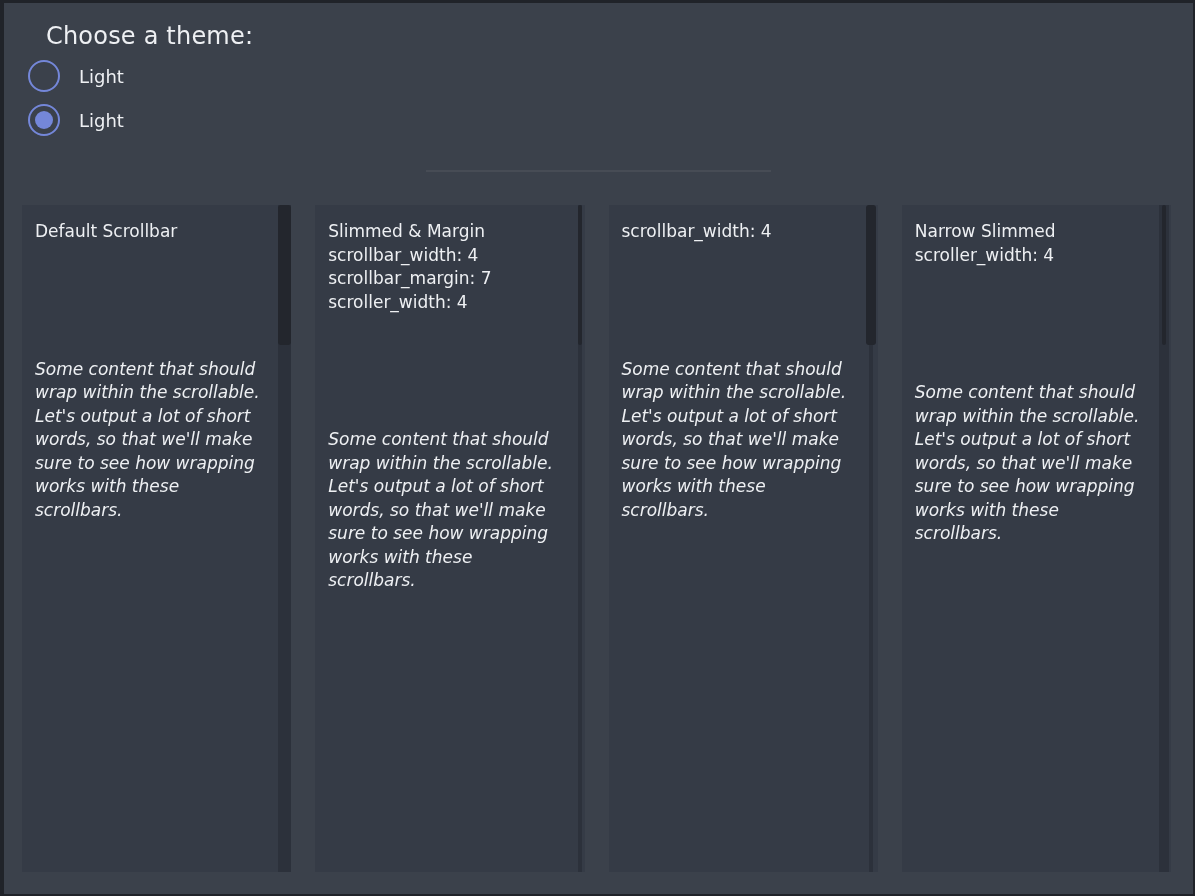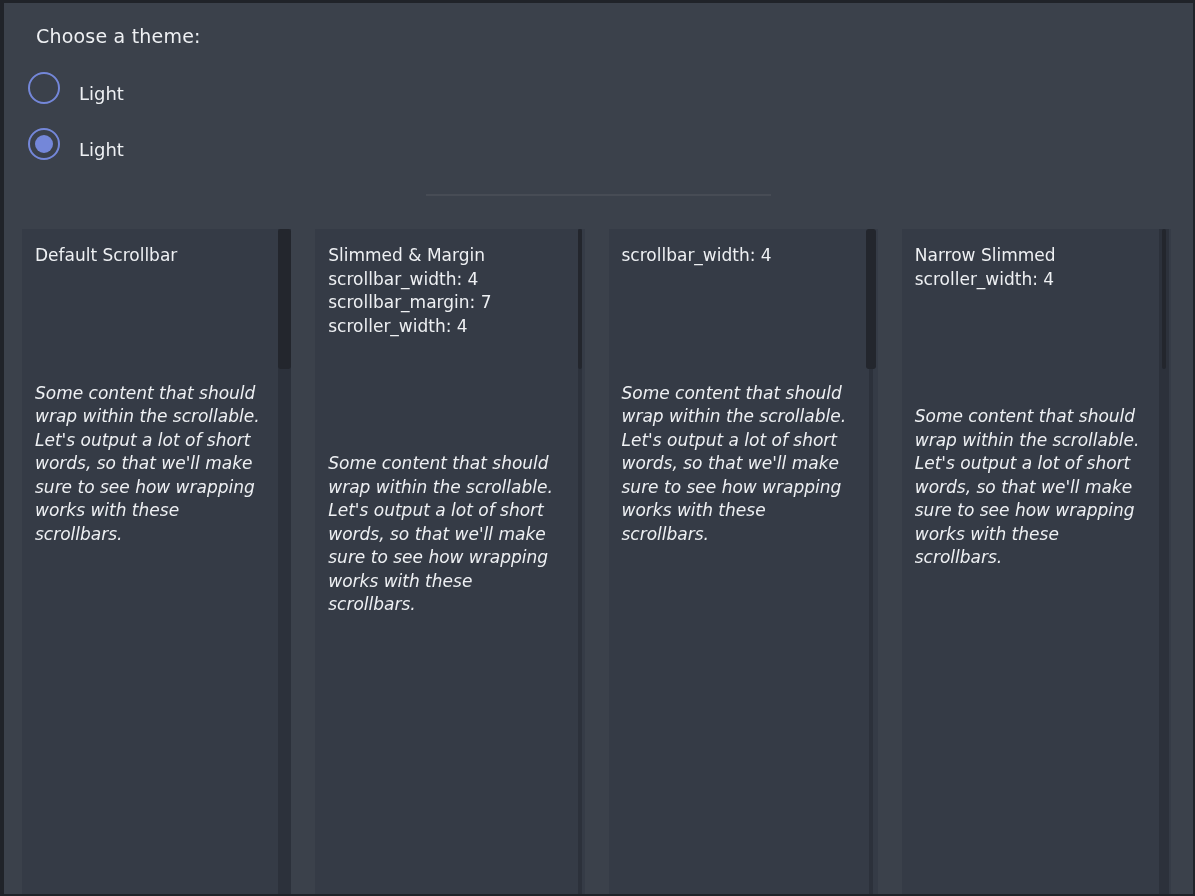--- a/index.html
+++ b/index.html
@@ -13,26 +13,26 @@
   .page {
     position: absolute;
     left: 4px; top: 3px; right: 2px; bottom: 2px;
     background: var(--page-bg, #3b414b);
     overflow: hidden;
   }
 
   
   .theme-section { padding: 21px 0 0 24px; }
   .theme-label {
-    font-size: 19px; line-height: 24px; margin-left: 8px;
+    font-size: 24px; line-height: 24px; margin-left: 18px;
     letter-spacing: 0.2px;
   }
   .radio-row {
-    display: flex; align-items: flex-end;
-    margin-top: 24px; height: 32px; cursor: pointer;
+    display: flex; align-items: center;
+    margin-top: 12px; height: 32px; cursor: pointer;
   }
   .radio-circle {
     width: 32px; height: 32px; border-radius: 50%;
     border: 2px solid var(--radio-accent, #7487d9);
     position: relative; flex: 0 0 auto;
   }
   .radio-circle.checked::after {
     content: ""; position: absolute;
     left: 50%; top: 50%; width: 18px; height: 18px;
     transform: translate(-50%, -50%);

